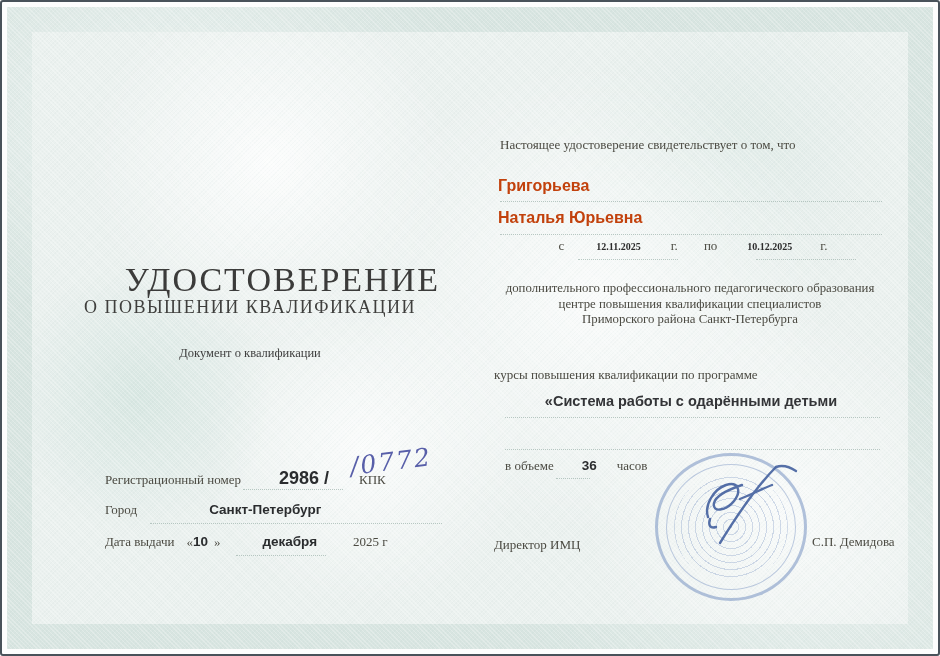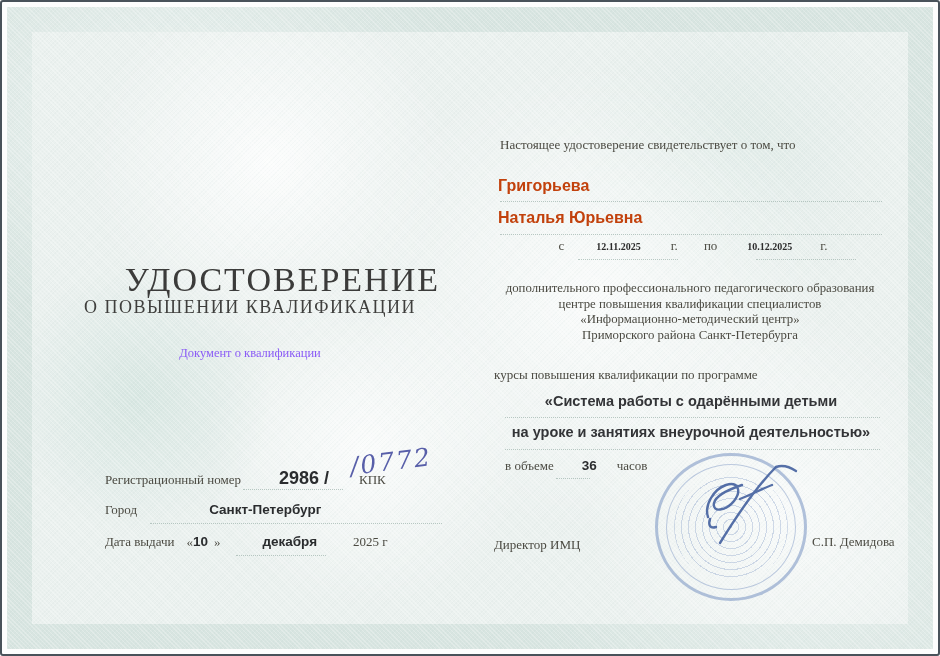--- a/index.html
+++ b/index.html
@@ -43,21 +43,21 @@
       repeating-linear-gradient(45deg, rgba(255,255,255,0.45) 0 1px, rgba(255,255,255,0) 1px 3px),
       repeating-linear-gradient(-45deg, rgba(150,180,175,0.10) 0 1px, rgba(150,180,175,0) 1px 3px);
   }
   .layer { position: absolute; inset: 0; z-index: 10; }
   .abs { position: absolute; }
 
   
   .serif  { font-family: "Liberation Serif", serif; color: #4b4a42; }
   .title  { font-size: 34px; letter-spacing: 2px; color: #3b3b3a; text-align: right; }
   .subtitle { font-size: 18px; letter-spacing: 1.5px; color: #3f3f3d; text-align: center; }
-  .doctype { font-size: 12.5px; color: #8b5cf6; text-align: center; }
+  .doctype { font-size: 12.5px; color: #404040; text-align: center; }
   .small-serif { font-size: 13px; color: #4b4a42; }
   .val-sans {
     font-family: "Liberation Sans", sans-serif;
     font-weight: bold; color: #2a2c2e;
   }
   .name-line {
     font-family: "Liberation Sans", sans-serif; font-weight: bold;
     font-size: 16px; color: #c2410c; text-align: left;
   }
   .date-val { font-family: "Liberation Serif", serif; font-weight: bold; font-size: 10px; color: #2c2c2c; }
@@ -152,30 +152,28 @@
       <span class="small-serif" style="margin-left:26px;">по</span>
       <span class="date-val" style="margin-left:30px;">10.12.2025</span>
       <span class="small-serif" style="margin-left:28px;">г.</span>
     </div>
     <div class="fill-line" style="left:578px; top:258px; width:100px;"></div>
     <div class="fill-line" style="left:756px; top:258px; width:100px;"></div>
 
     <div class="abs paragraph" style="left:480px; top:281px; width:420px;">
       <div>дополнительного профессионального педагогического образования</div>
       <div>центре повышения квалификации специалистов</div>
-      <div>«Информационно-методический центр»</div>
       <div>Приморского района Санкт-Петербурга</div>
     </div>
 
     <div class="abs small-serif" style="left:494px; top:367px;">курсы повышения квалификации по программе</div>
 
     <div class="abs program-line" style="left:498px; top:393px; width:386px;">«Система работы с одарёнными детьми</div>
     <div class="fill-line" style="left:505px; top:416px; width:375px;"></div>
 
-    <div class="abs program-line" style="left:498px; top:424px; width:386px;">на уроке и занятиях внеурочной деятельностью»</div>
     <div class="fill-line" style="left:505px; top:448px; width:375px;"></div>
 
     <div class="row" style="left:505px; top:458px;">
       <span class="small-serif">в объеме</span>
       <span class="val-sans" style="font-size:13.5px; margin-left:28px;">36</span>
       <span class="small-serif" style="margin-left:20px;">часов</span>
     </div>
     <div class="fill-line" style="left:556px; top:477px; width:34px;"></div>
 
     <div class="abs small-serif" style="left:494px; top:537px;">Директор ИМЦ</div>

